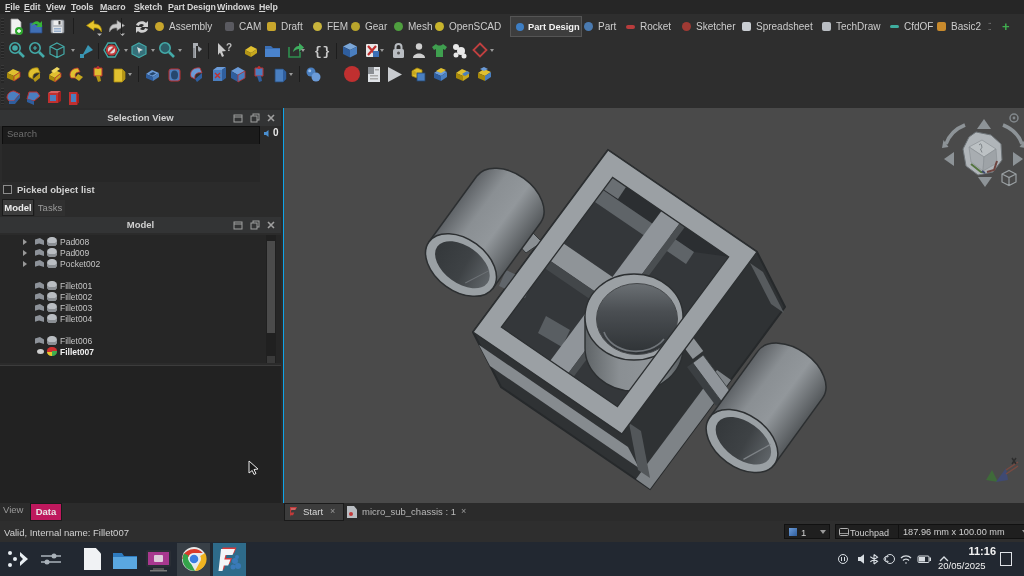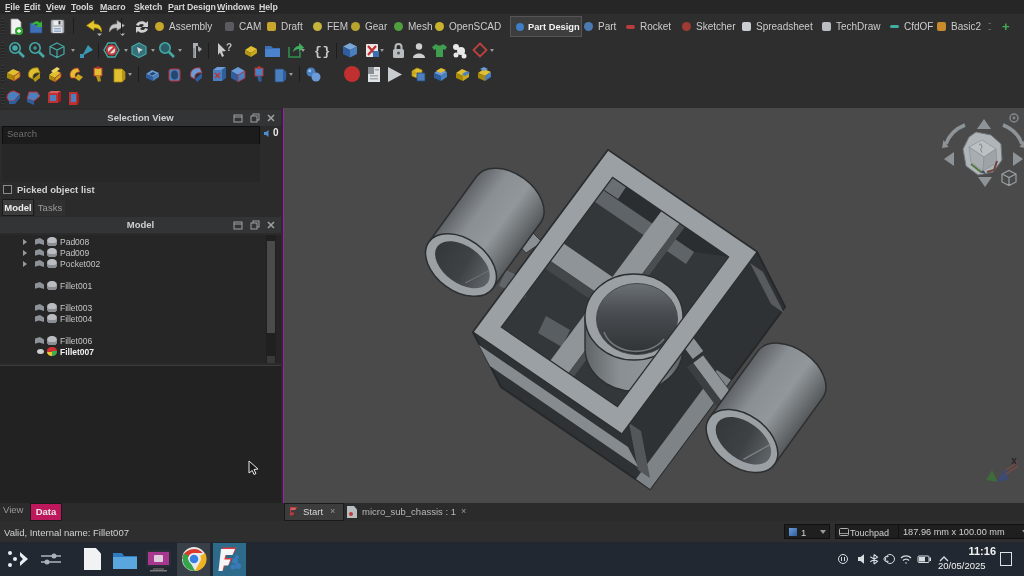--- a/index.html
+++ b/index.html
@@ -18,21 +18,21 @@
 #tb3 { top:62px; height:24px; }
 #tb4 { top:86px; height:22px; }
 .sep { position:absolute; width:1px; background:#1d1d1d; }
 .grip { position:absolute; width:3px; background:repeating-linear-gradient(#3a3a3a 0 1px,#262626 1px 3px); }
 
 .wbtab { position:absolute; top:2px; height:21px; color:#cccccc; font-size:10px;
   line-height:21px; white-space:nowrap; }
 .wbtab .ic { display:inline-block; width:9px; height:9px; border-radius:2px; margin-right:5px; vertical-align:-1px; }
 .wbactive { background:#3d3d3d; border:1px solid #555; color:#f2f2f2; font-weight:700; }
 
-#main { position:absolute; top:108px; left:0; width:1024px; height:395px; background:#a21caf; }
+#main { position:absolute; top:108px; left:0; width:1024px; height:395px; background:#0ea5e9; }
 #leftpanel { position:absolute; top:0; left:0; width:283px; height:395px; background:#2b2b2b; }
 #viewport { position:absolute; top:0; left:284px; width:740px; height:395px; background:#4a4a4a; }
 .phead { position:absolute; left:0; width:281px; height:16px; background:#333435;
   color:#cfcfcf; font-size:9.5px; font-weight:700; text-align:center; line-height:16px; }
 .winbtn { position:absolute; top:3px; width:10px; height:10px; }
 
 #doctabs { position:absolute; top:503px; left:0; width:1024px; height:18px; background:#2b2b2b; }
 #statusbar { position:absolute; top:521px; left:0; width:1024px; height:21px; background:#2e2e2e;
   color:#d2d2d2; font-size:9.5px; }
 #taskbar { position:absolute; top:542px; left:0; width:1024px; height:34px; background:#222831; }
@@ -558,20 +558,25 @@
             <span class="arr"></span>
             <span class="fl"></span>
             <span class="cu"></span>
             <span class="tl">Pocket002</span>
           </div>
         <div class="trow" style="top:45px">
             <span class="fl"></span>
             <span class="cu"></span>
             <span class="tl">Fillet001</span>
           </div>
+        <div class="trow" style="top:56px">
+            <span class="fl"></span>
+            <span class="cu"></span>
+            <span class="tl">Fillet002</span>
+          </div>
         <div class="trow" style="top:67px">
             <span class="fl"></span>
             <span class="cu"></span>
             <span class="tl">Fillet003</span>
           </div>
         <div class="trow" style="top:78px">
             <span class="fl"></span>
             <span class="cu"></span>
             <span class="tl">Fillet004</span>
           </div>

